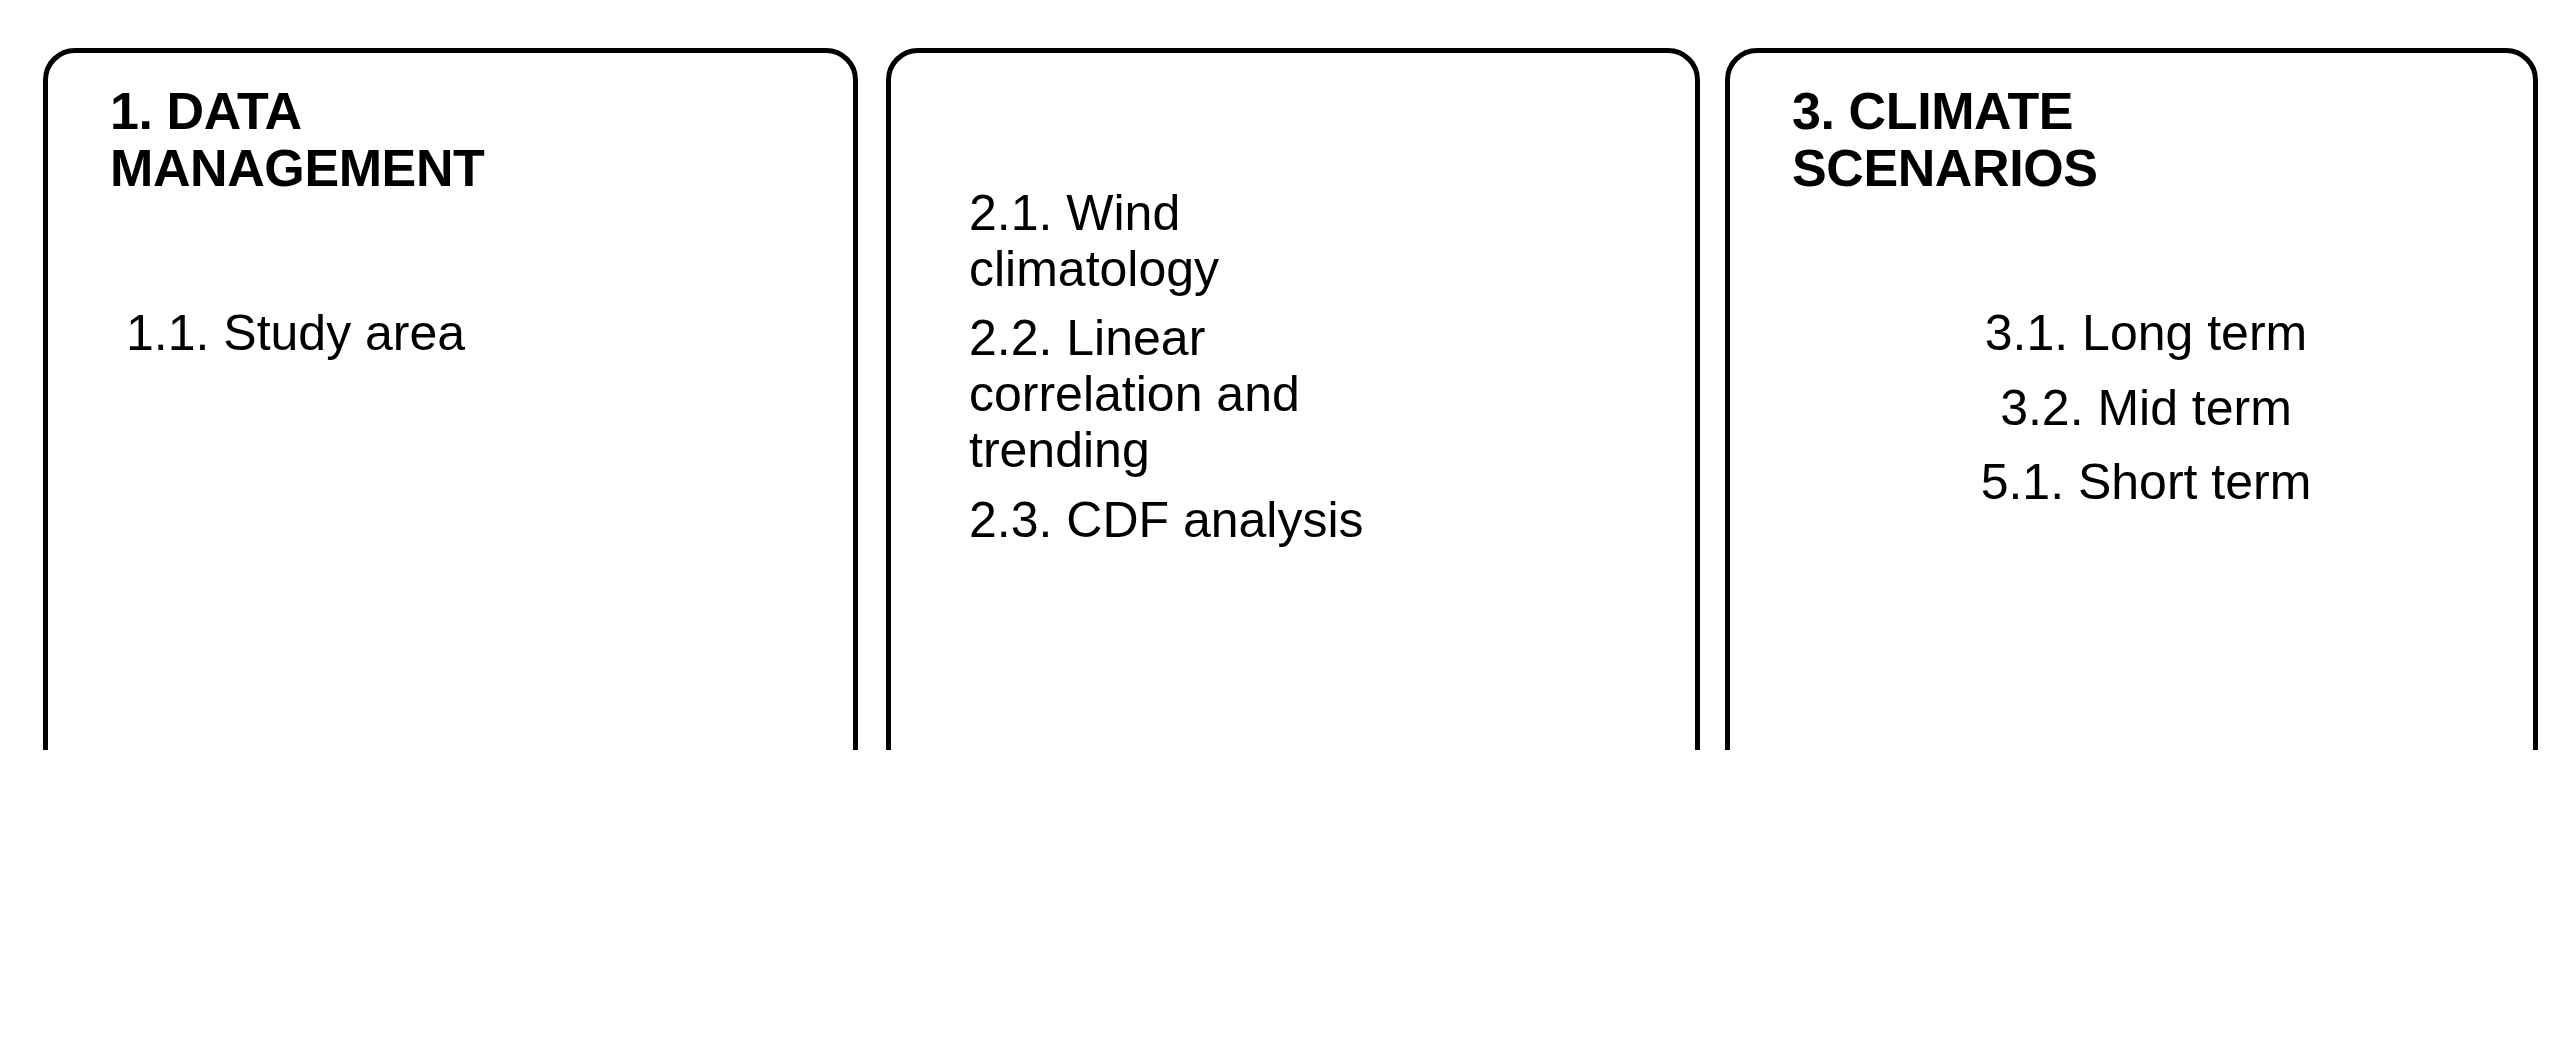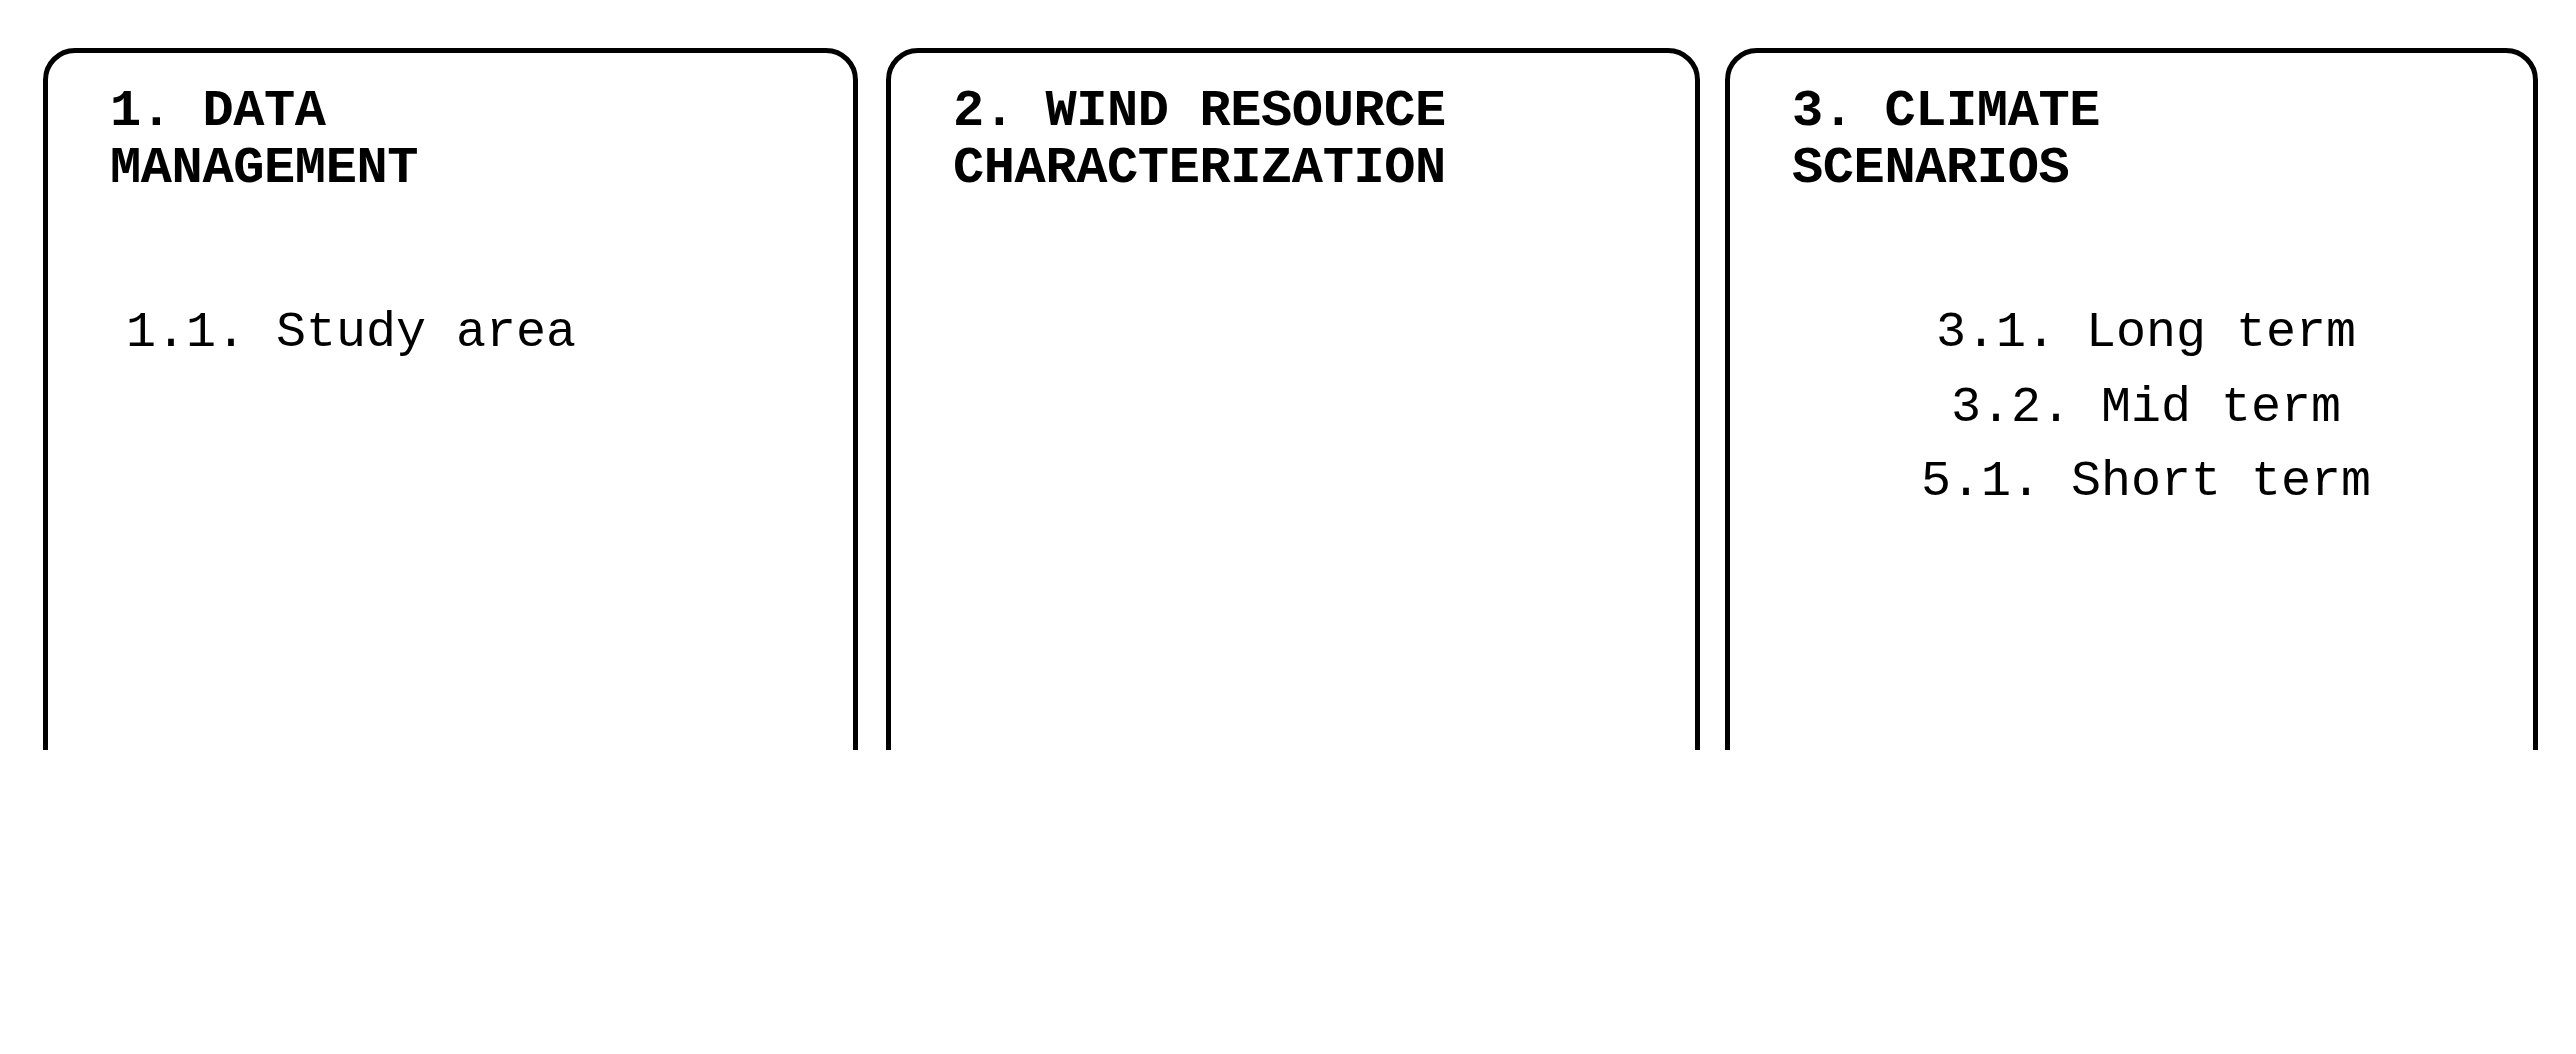--- a/index.html
+++ b/index.html
@@ -7,21 +7,21 @@
     margin: 0;
     padding: 0;
     background: #ffffff;
   }
   #canvas {
     position: relative;
     width: 2576px;
     height: 750px;
     background: #ffffff;
     overflow: hidden;
-    font-family: Liberation Mono, monospace;
+    font-family: Liberation Sans, sans-serif;
     border-radius: 25px;
   }
   .stage {
     position: absolute;
     top: 48px;
     height: 981px;
     box-sizing: border-box;
     border: 5.8px solid #000000;
     border-radius: 32px;
     background: #ffffff;
@@ -79,22 +79,28 @@
 
   <div class="stage stage-1">
     <div class="stage-title">1. DATA
 MANAGEMENT</div>
     <ul class="stage-items">
       <li class="stage-item">1.1. Study area</li>
     </ul>
   </div>
 
   <div class="stage stage-2">
-    <div class="stage-title">2. WIND RESOURCE
-CHARACTERIZATION</div>
+    <ul class="stage-items">
+      <li class="stage-item">2.1. Wind
+climatology</li>
+      <li class="stage-item">2.2. Linear
+correlation and
+trending</li>
+      <li class="stage-item">2.3. CDF analysis</li>
+    </ul>
   </div>
 
   <div class="stage stage-3">
     <div class="stage-title">3. CLIMATE
 SCENARIOS</div>
     <ul class="stage-items">
       <li class="stage-item">3.1. Long term</li>
       <li class="stage-item">3.2. Mid term</li>
       <li class="stage-item">5.1. Short term</li>
     </ul>

